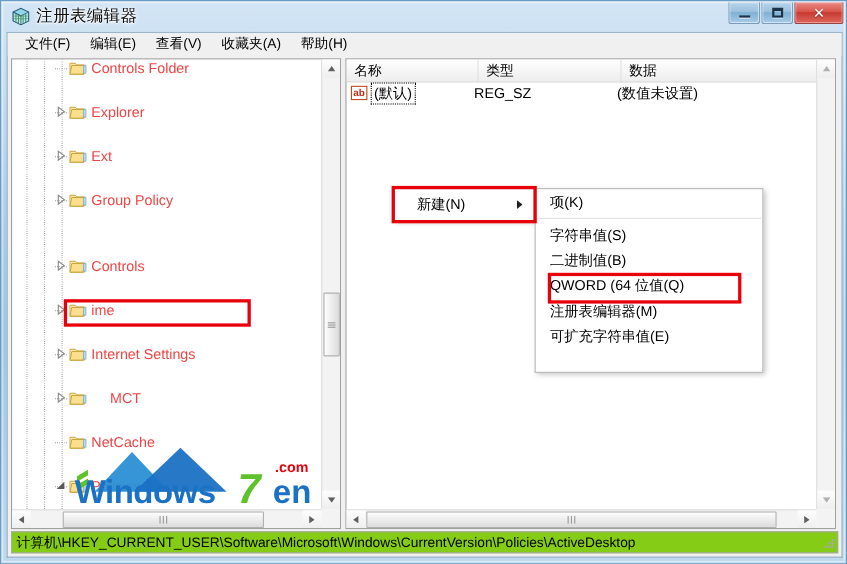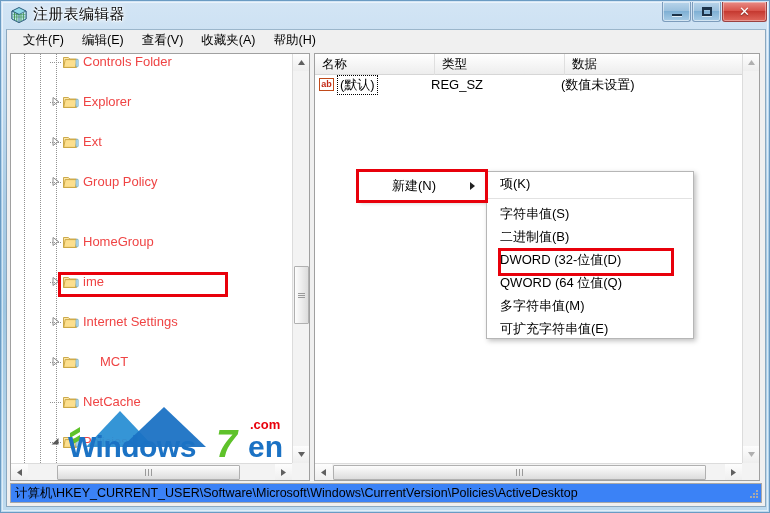--- a/index.html
+++ b/index.html
@@ -272,21 +272,21 @@
     padding: 0 2px;
   }
   .lv-type { position: absolute; left: 116px; }
   .lv-data { position: absolute; left: 246px; }
 
   
   #statusbar {
     position: absolute;
     left: 3px; bottom: 3px;
     width: 752px; height: 20px;
-    background: #3b82f6;
+    background: #84cc16;
     border: 1px solid #a8a8a8;
     display: flex; align-items: center;
     padding-left: 4px;
     font-size: 12.5px;
     color: #000;
     white-space: nowrap;
     overflow: hidden;
   }
   #grip {
     position: absolute; right: 2px; bottom: 2px;
@@ -300,21 +300,21 @@
     width: 128px; height: 30px;
     background: #ffffff;
     border: 1px solid #b6b6b6;
     box-shadow: 2px 2px 4px rgba(0,0,0,0.22);
   }
   #ctx-parent-item {
     position: absolute;
     left: 1px; top: 1px; right: 1px; bottom: 1px;
     display: flex; align-items: center;
     font-size: 13px; color: #000;
-    padding-left: 32px;
+    padding-left: 19px;
     cursor: default;
   }
   #ctx-parent-arrow {
     position: absolute; right: 9px; top: 50%;
     transform: translateY(-50%);
   }
   #ctx-sub {
     position: absolute;
     left: 485px; top: 170px;
     width: 208px; height: 168px;
@@ -461,21 +461,21 @@
               <span class="exp" style="left: 39px; top: 4px;">
                 <svg width="11" height="11" viewBox="0 0 11 11">
                   <polygon points="3,1.5 8.5,5.5 3,9.5" fill="none" stroke="#8a8a8a" stroke-width="1"></polygon>
                 </svg>
               </span>
               <span class="folder" style="left: 52px; top: 3px;"><svg width="16" height="14" viewBox="0 0 16 14">
                   <path d="M0.5,2.5 L0.5,12.5 L13.5,12.5 L13.5,4.0 L6.8,4.0 L5.4,2.5 Z" fill="#fde8a8" stroke="#c7a23c" stroke-width="0.9" stroke-linejoin="round"></path>
                   <path d="M2.2,4.6 L14.4,4.6 L12.4,12.4 L0.7,12.4 Z" fill="#fcdf8e" stroke="#c7a23c" stroke-width="0.9" stroke-linejoin="round"></path>
                   <rect x="13.0" y="4.3" width="2.2" height="7.4" rx="0.6" fill="#b9dff0" stroke="#6fa8c4" stroke-width="0.7"></rect>
                 </svg></span>
-              <span class="tlabel" style="left: 72px; top: 2px;">HomeGroup</span>
+              <span class="tlabel" style="left: 72px; top: 2px;">Controls</span>
             </div>
             <div class="tnode" style="top: 120px;">
               <div class="hguide" style="left: 39px; width: 11px; top: 10px;"></div>
               <span class="exp" style="left: 39px; top: 4px;">
                 <svg width="11" height="11" viewBox="0 0 11 11">
                   <polygon points="3,1.5 8.5,5.5 3,9.5" fill="none" stroke="#8a8a8a" stroke-width="1"></polygon>
                 </svg>
               </span>
               <span class="folder" style="left: 52px; top: 3px;"><svg width="16" height="14" viewBox="0 0 16 14">
                   <path d="M0.5,2.5 L0.5,12.5 L13.5,12.5 L13.5,4.0 L6.8,4.0 L5.4,2.5 Z" fill="#fde8a8" stroke="#c7a23c" stroke-width="0.9" stroke-linejoin="round"></path>
@@ -668,23 +668,22 @@
         <polygon points="0,0 5,4 0,8" fill="#202020"></polygon>
       </svg>
     </div>
   </div>
 
   <div id="ctx-sub">
       <div class="ctx-item">项(K)</div>
       <div class="ctx-sep"></div>
       <div class="ctx-item">字符串值(S)</div>
       <div class="ctx-item">二进制值(B)</div>
-      <div class="ctx-item">DWORD (32-位值(D)</div>
       <div class="ctx-item">QWORD (64 位值(Q)</div>
-      <div class="ctx-item">多字符串值(M)</div>
+      <div class="ctx-item">注册表编辑器(M)</div>
       <div class="ctx-item">可扩充字符串值(E)</div>
     </div>
 
   <div class="redbox" style="left:355px; top:168px; width:132px; height:34px;"></div>
   <div class="redbox" style="left:497px; top:247px; width:176px; height:28px;"></div>
   <div class="redbox" style="left:57px; top:271px; width:170px; height:25px;"></div>
 
 </div>
 
 </body></html>

